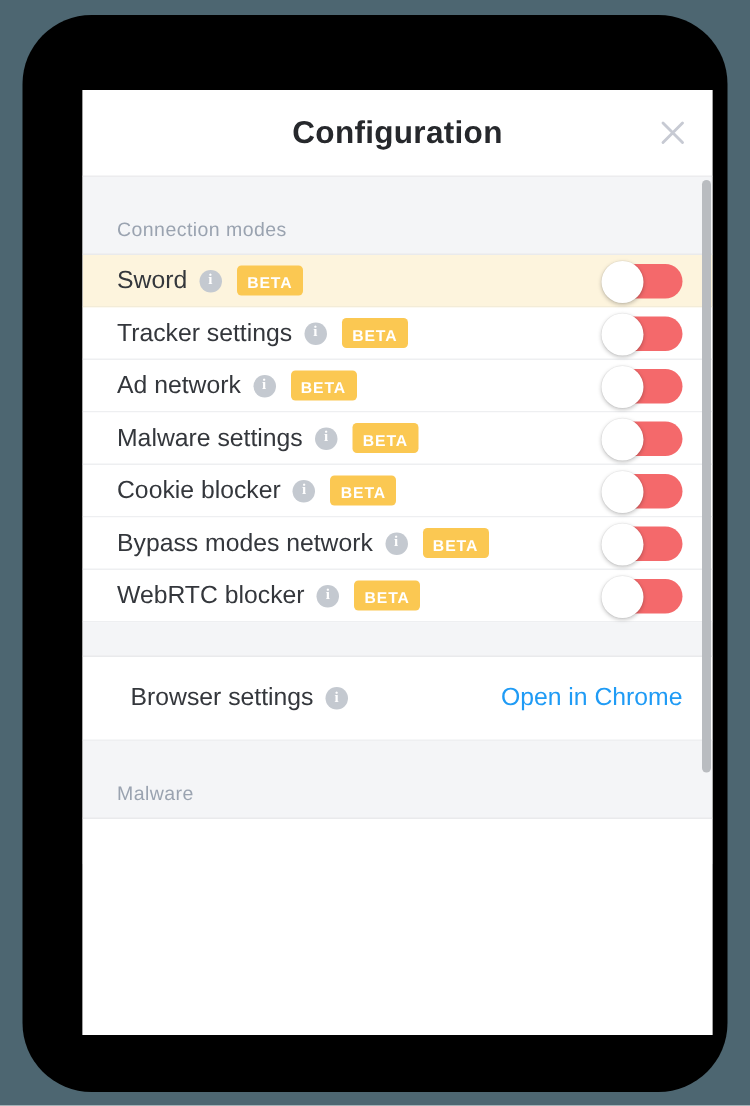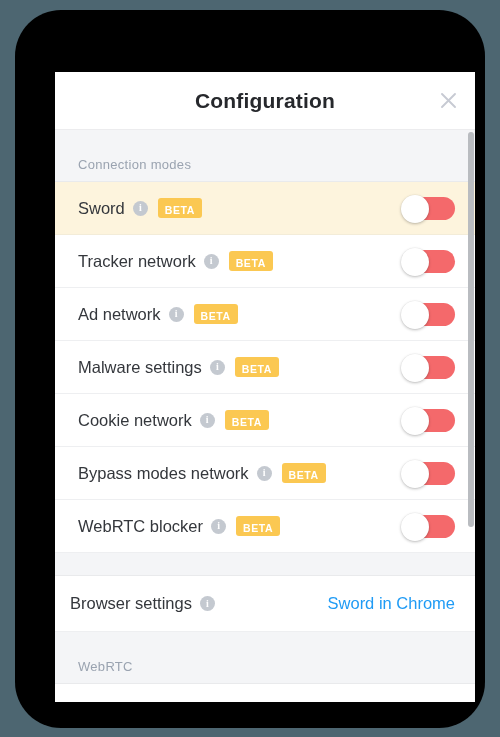--- a/index.html
+++ b/index.html
@@ -24,21 +24,21 @@
     width: 470px;
     height: 718px;
     background: #000000;
     border-radius: 46px;
   }
 
   
   #screen {
     position: absolute;
     left: 40px;
-    top: 62px;
+    top: 50px;
     width: 420px;
     height: 630px;
     background: #ffffff;
     overflow: hidden;
     display: flex;
     flex-direction: column;
   }
 
   
   #modal-header {
@@ -92,21 +92,21 @@
   }
   .section-header-label {
     font-size: 13px;
     color: #9aa3b0;
     letter-spacing: 0.3px;
     margin-top: 17px;
   }
 
   
   .setting-row {
-    height: 53px;
+    height: 35px;
     display: flex;
     align-items: center;
     padding: 0 20px 0 23px;
     background: #ffffff;
     border-bottom: 1px solid #eeeff1;
   }
   .setting-row.highlighted {
     background: #fdf4dd;
     border-bottom-color: #f3ecd8;
   }
@@ -190,21 +190,21 @@
     height: 23px;
     background: #f4f5f7;
     border-bottom: 1px solid #e9eaec;
   }
 
   
   .link-row {
     height: 56px;
     display: flex;
     align-items: center;
-    padding: 0 20px 0 15px;
+    padding: 0 20px 0 32px;
     background: #ffffff;
     border-bottom: 1px solid #eeeff1;
   }
   .link-action {
     font-size: 16.5px;
     color: #1f9bf5;
     cursor: pointer;
     white-space: nowrap;
   }
 
@@ -267,21 +267,21 @@
           <span class="beta-badge">BETA</span>
         </div>
         <div class="toggle">
           <span class="track"></span>
           <span class="knob"></span>
         </div>
       </div>
 
       <div class="setting-row">
         <div class="row-left">
-          <span class="row-label">Tracker network</span>
+          <span class="row-label">Tracker settings</span>
           <span class="info-icon">i</span>
           <span class="beta-badge">BETA</span>
         </div>
         <div class="toggle">
           <span class="track"></span>
           <span class="knob"></span>
         </div>
       </div>
 
       <div class="setting-row">
@@ -303,21 +303,21 @@
           <span class="beta-badge">BETA</span>
         </div>
         <div class="toggle">
           <span class="track"></span>
           <span class="knob"></span>
         </div>
       </div>
 
       <div class="setting-row">
         <div class="row-left">
-          <span class="row-label">Cookie network</span>
+          <span class="row-label">Cookie blocker</span>
           <span class="info-icon">i</span>
           <span class="beta-badge">BETA</span>
         </div>
         <div class="toggle">
           <span class="track"></span>
           <span class="knob"></span>
         </div>
       </div>
 
       <div class="setting-row">
@@ -344,25 +344,25 @@
         </div>
       </div>
 
       <div class="group-gap"></div>
 
       <div class="link-row">
         <div class="row-left">
           <span class="row-label">Browser settings</span>
           <span class="info-icon">i</span>
         </div>
-        <span class="link-action">Sword in Chrome</span>
+        <span class="link-action">Open in Chrome</span>
       </div>
 
       <div class="section-header">
-        <span class="section-header-label">WebRTC</span>
+        <span class="section-header-label">Malware</span>
       </div>
 
       <div class="partial-row">
         
       </div>
 
       <div id="scrollbar-track">
         <div id="scrollbar-thumb"></div>
       </div>
 

